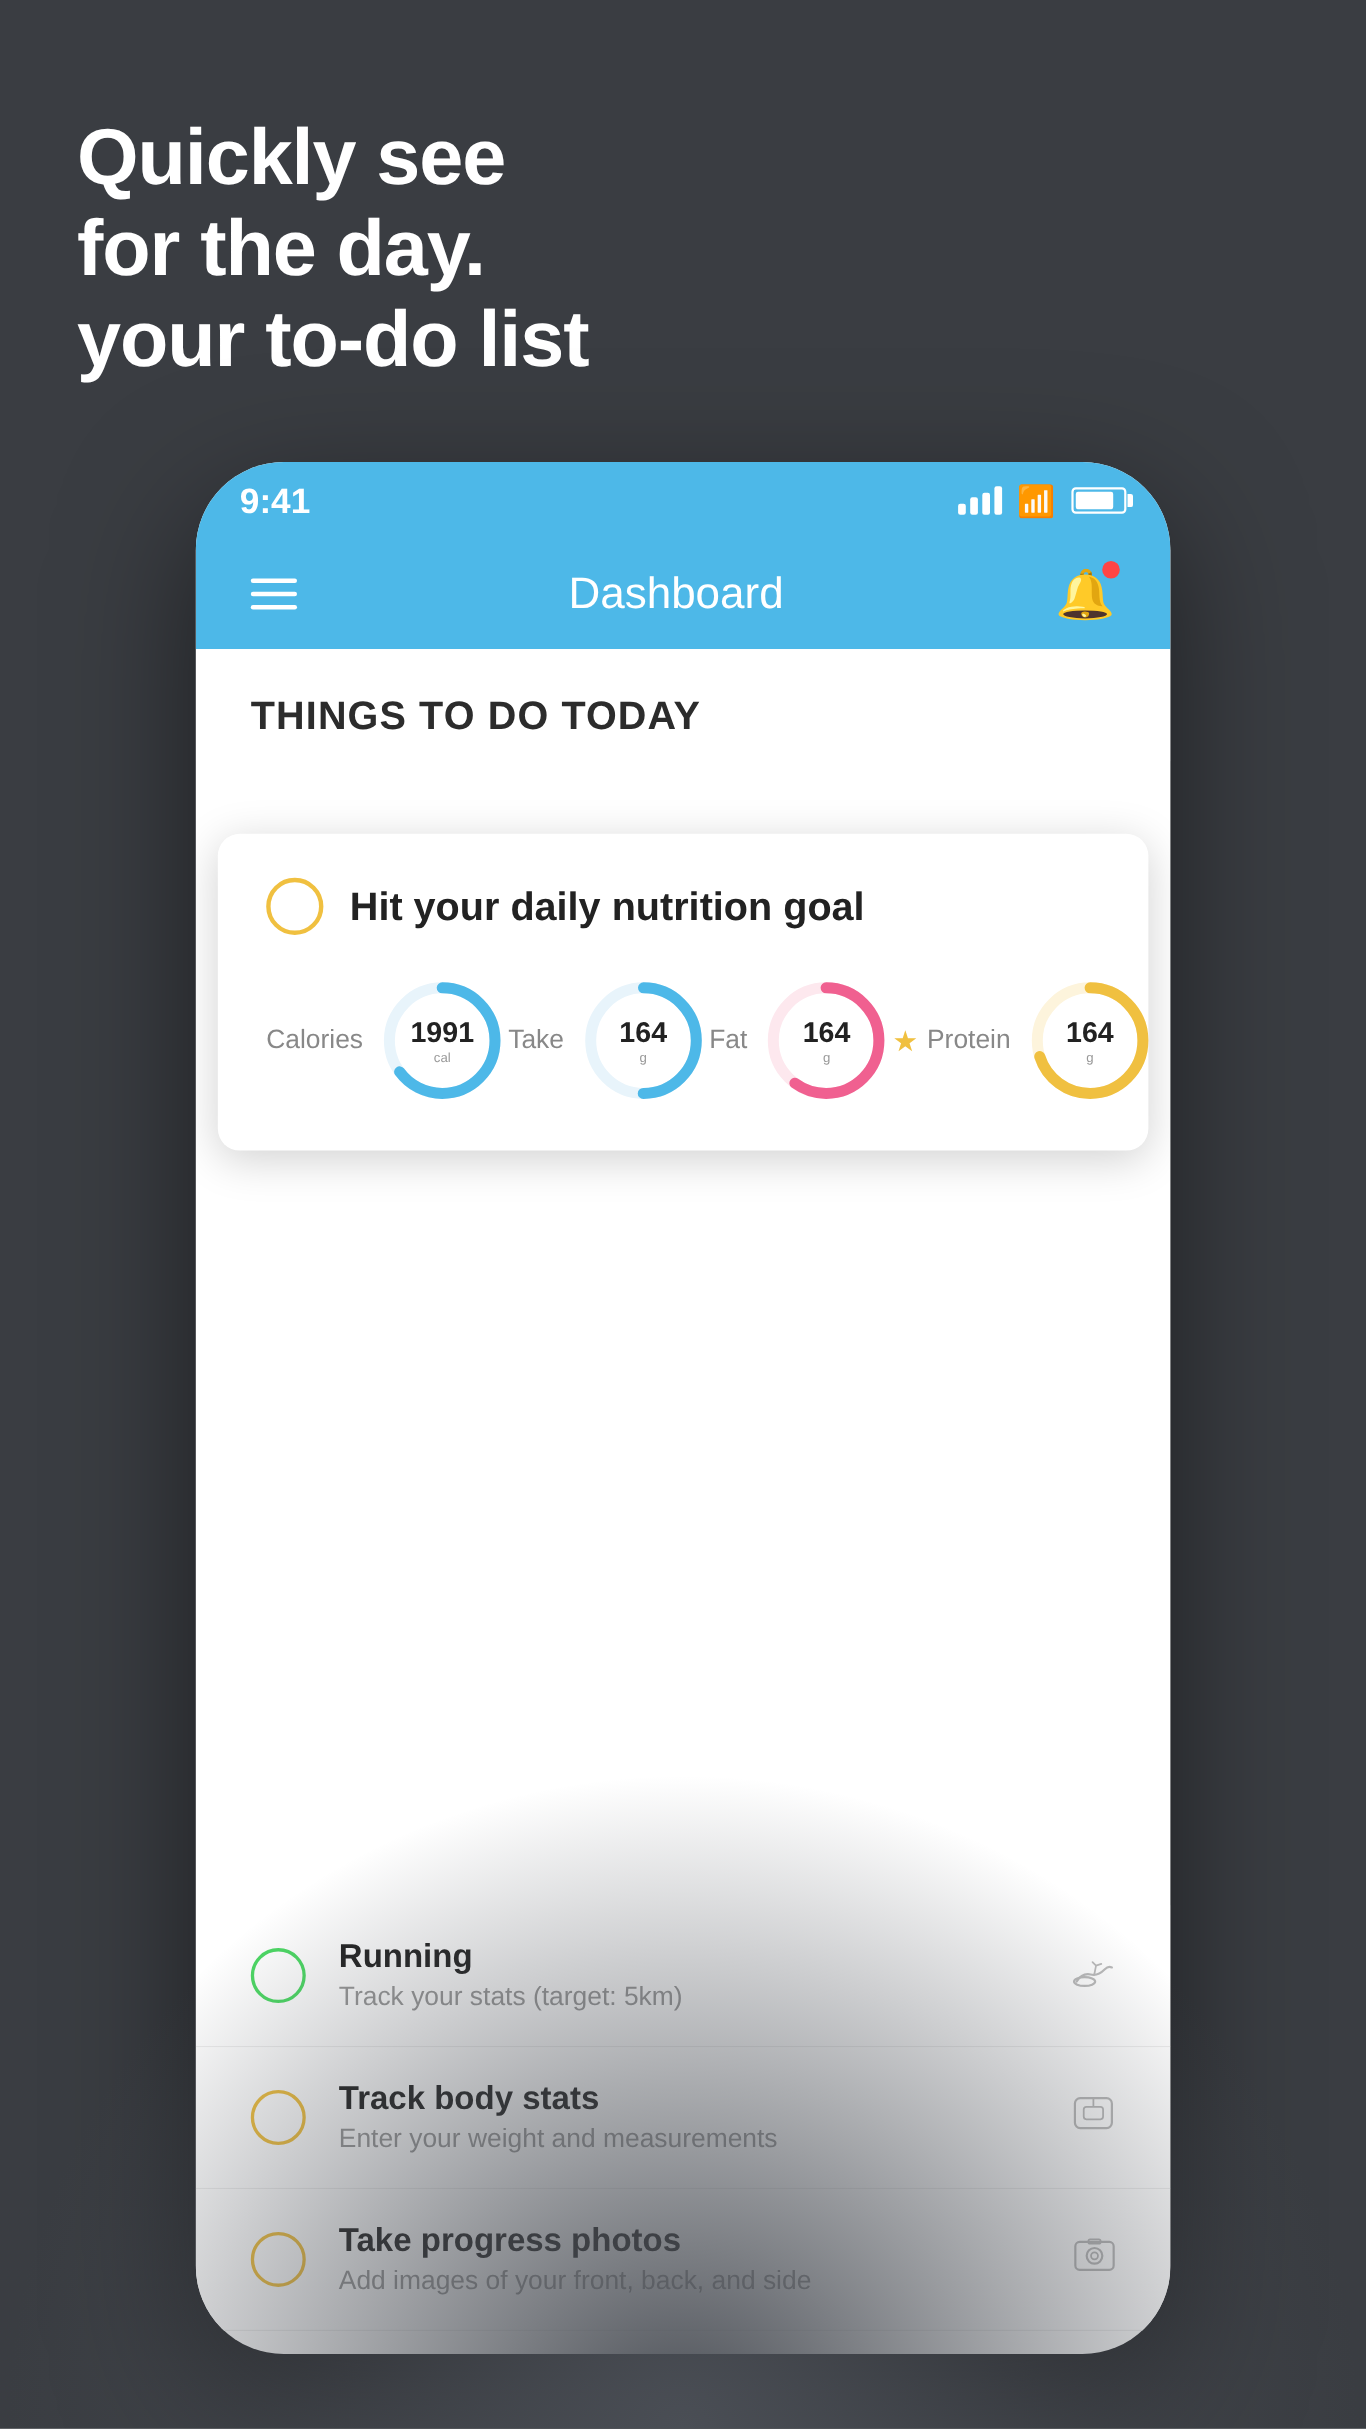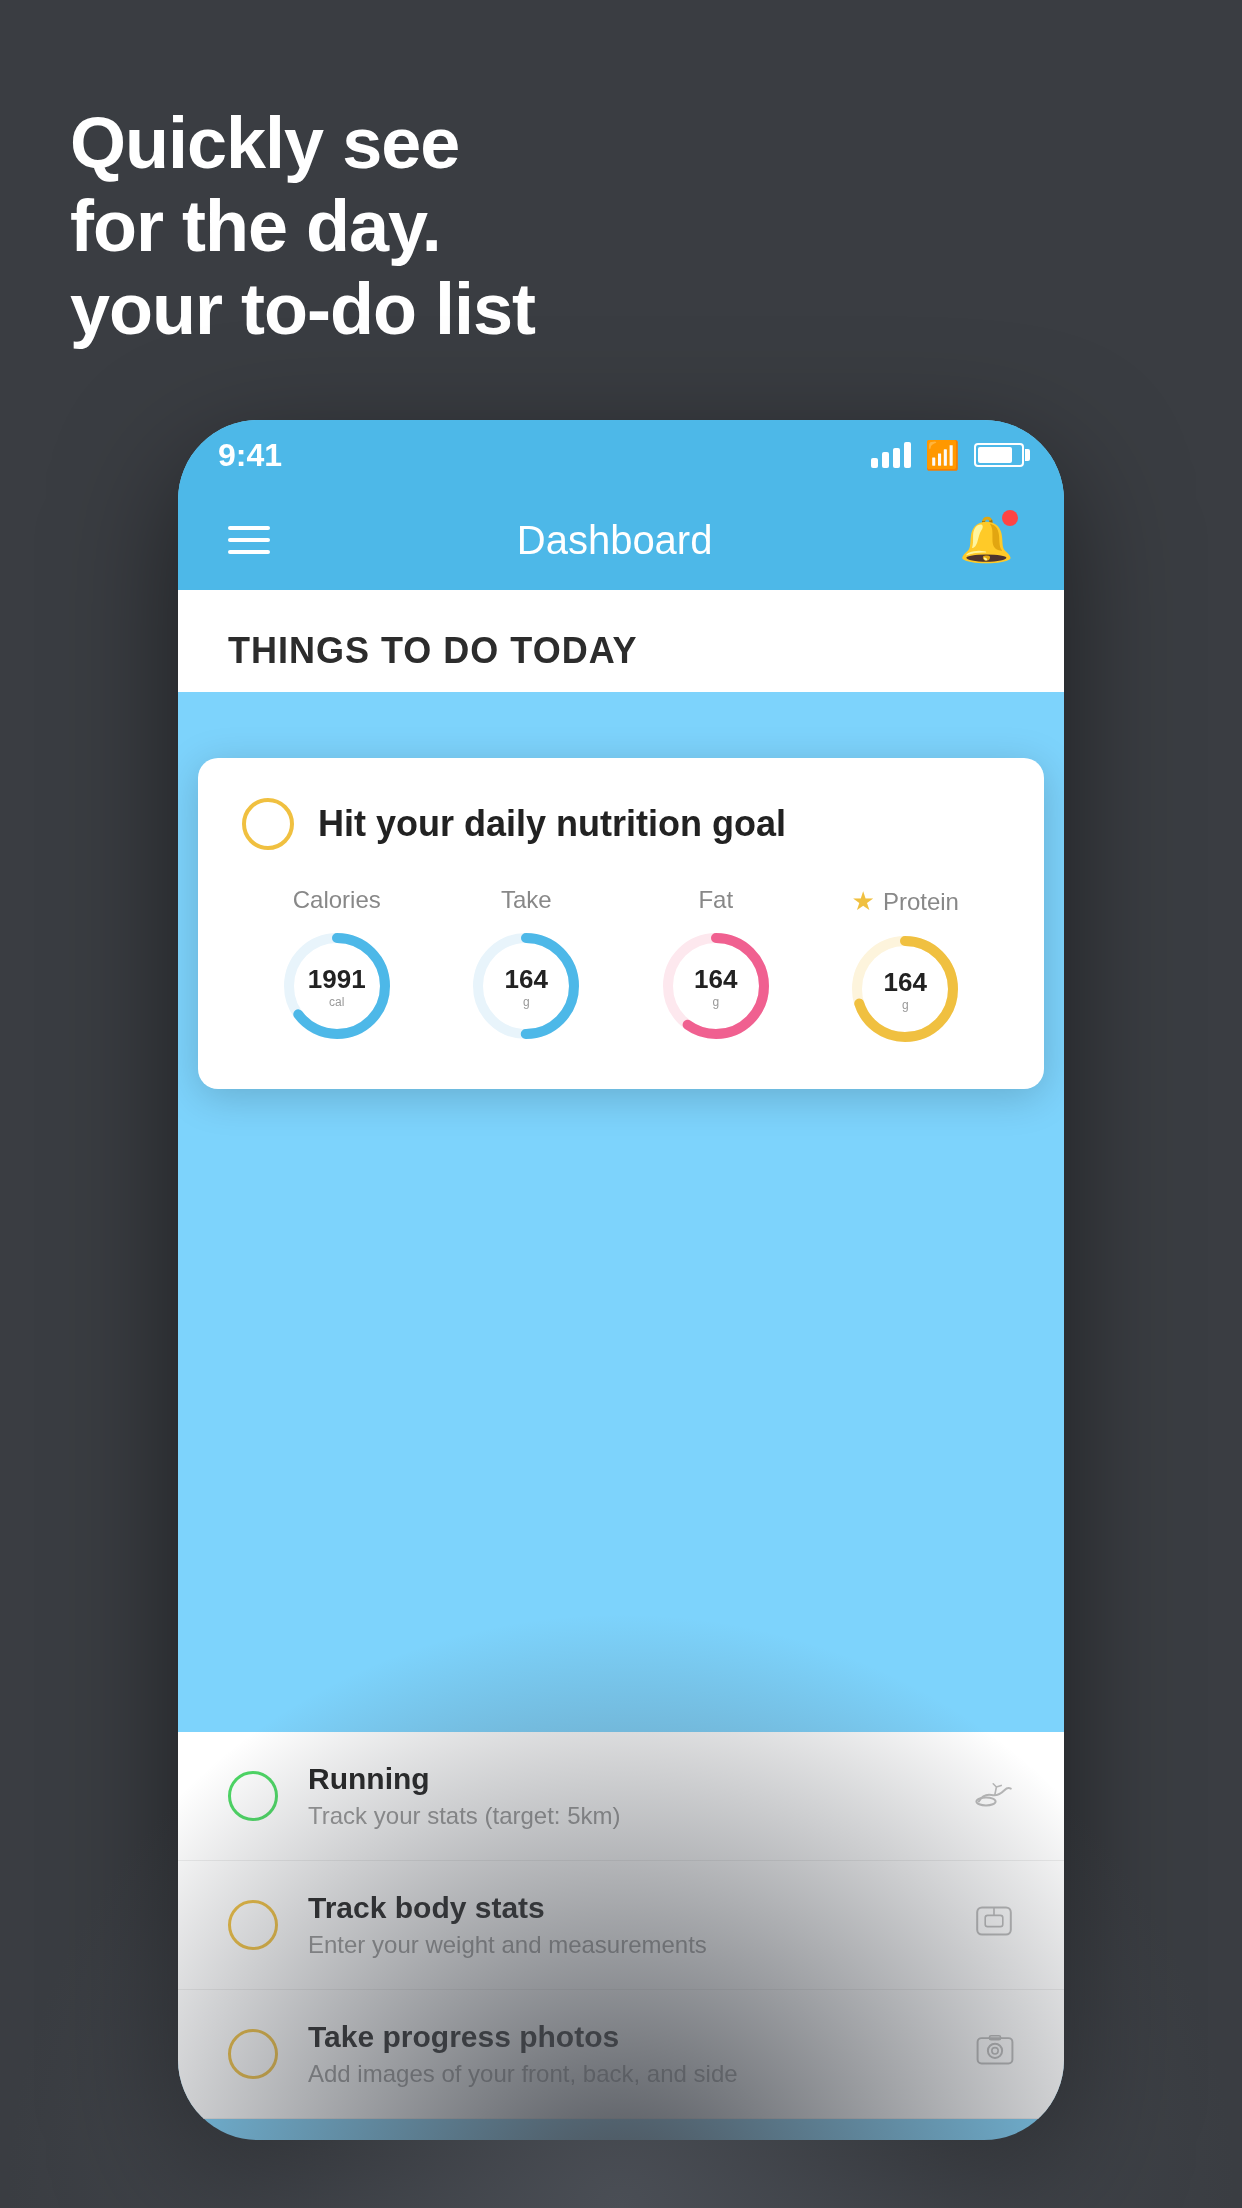--- a/index.html
+++ b/index.html
@@ -38,21 +38,21 @@
       margin-top: 12px;
     }
 
     
     .phone {
       position: absolute;
       top: 420px;
       left: 178px;
       width: 886px;
       height: 1720px;
-      background: #7dd3fc;
+      background: #ffffff;
       border-radius: 80px;
       overflow: hidden;
       box-shadow: 0 40px 120px rgba(0,0,0,0.5);
     }
 
     
     .status-bar {
       background: #4db8e8;
       height: 70px;
       display: flex;
@@ -202,21 +202,20 @@
     }
 
     .nutrition-circles {
       display: flex;
       justify-content: space-around;
       align-items: flex-start;
     }
 
     .nutrition-item {
       display: flex;
-      flex-direction: column;
       align-items: center;
       gap: 12px;
     }
 
     .nutrition-label {
       font-size: 24px;
       color: #888;
     }
 
     .nutrition-label-star {

